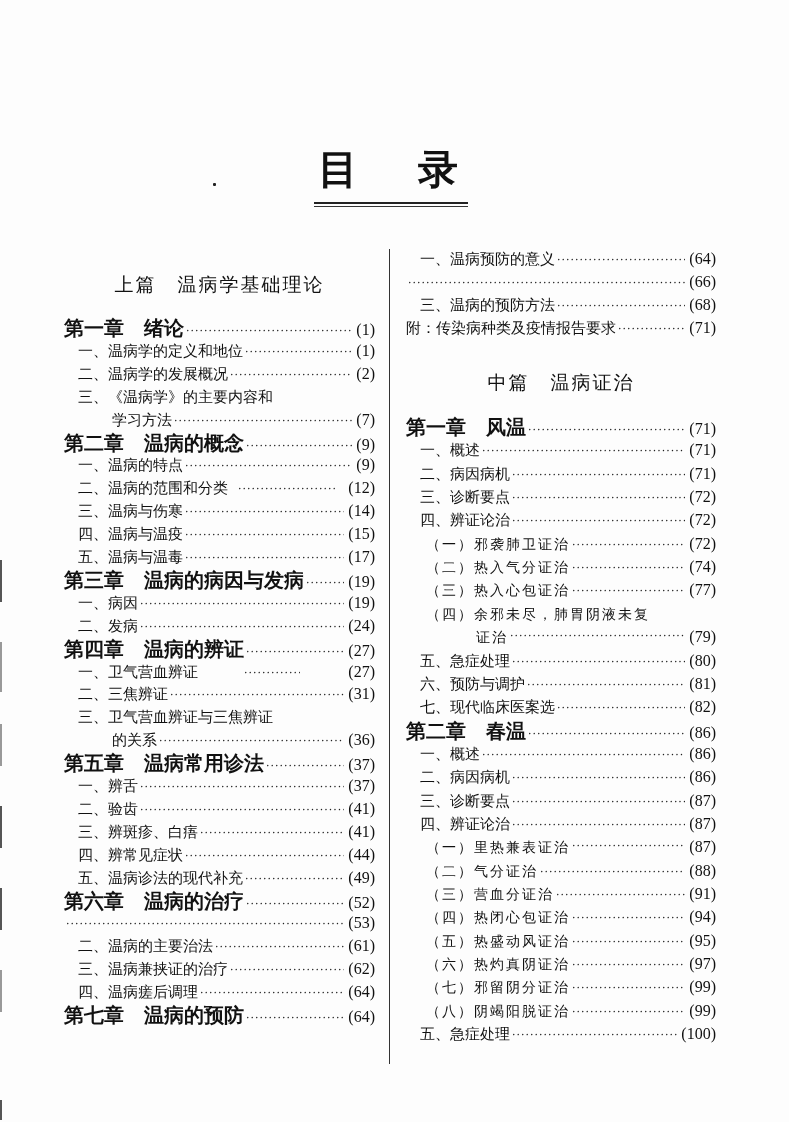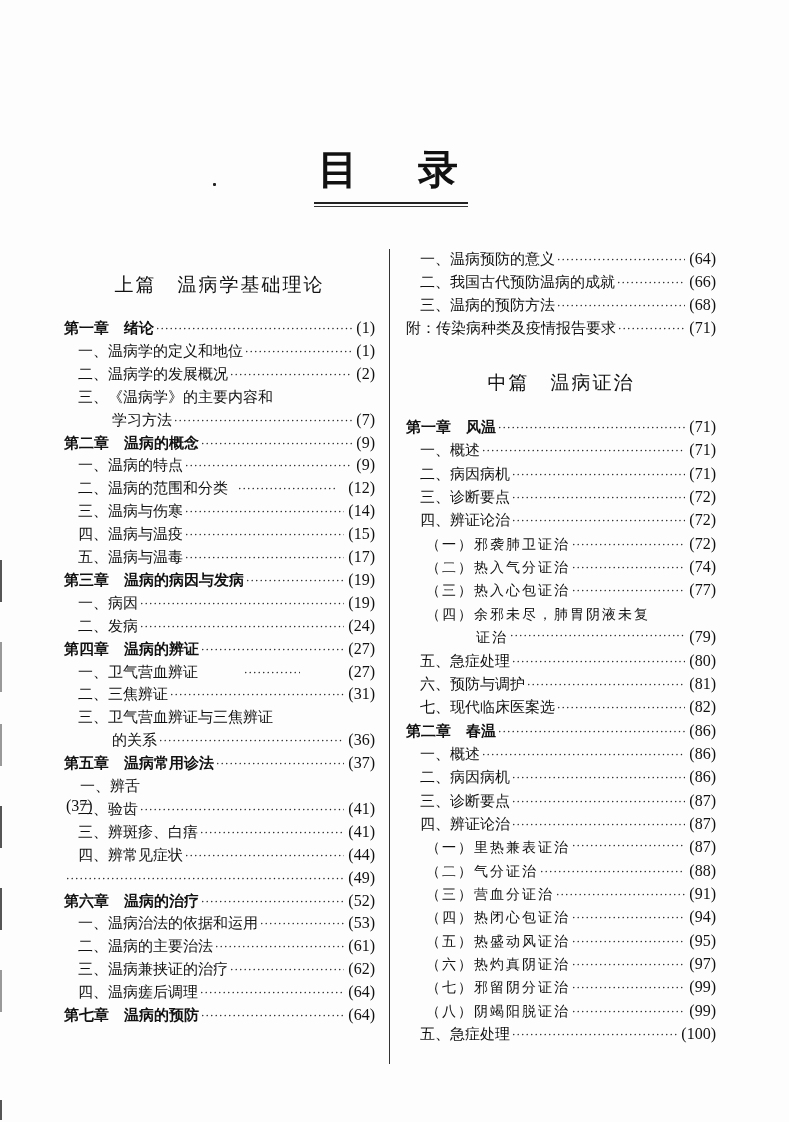--- a/index.html
+++ b/index.html
@@ -17,21 +17,21 @@
   .divider { position:absolute; left:389px; top:249px; width:1px; height:815px; background:#333; }
   .col { position:absolute; }
   .col.left { left:64px; top:0; width:311px; }
   .col.right { left:406px; top:0; width:310px; }
   .row { position:absolute; left:0; right:0; height:20px; display:flex; align-items:baseline;
          font-size:15px; line-height:20px; white-space:nowrap; }
   .row .label { flex:none; }
   .row .dots { flex:1; overflow:hidden; margin:0 4px 0 2px; color:#222; letter-spacing:1px; font-size:11px; }
   .row .dots::before { content:"····································································································"; }
   .row .page { flex:none; font-family:"Liberation Serif","DejaVu Serif",serif; font-size:16px; }
-  .row.chapter .label { font-family:"DejaVu Sans","Liberation Sans",sans-serif; font-weight:bold; font-size:15px; }
+  .row.chapter .label { font-family:"DejaVu Sans","Liberation Sans",sans-serif; font-weight:bold; font-size:20px; }
   .row.section .label { padding-left:14px; }
   .row.subsection .label { padding-left:20px; font-size:14px; letter-spacing:2px; }
   .row.cont .label { padding-left:48px; }
   .row.subcont .label { padding-left:70px; font-size:14px; letter-spacing:2px; }
   .row.nodots .dots { visibility:hidden; }
   .part { position:absolute; left:0; right:0; text-align:center; font-size:19px; letter-spacing:2px; }
   .scan { position:absolute; left:0; width:2px; background:#555; }
 </style>
 </head>
 <body>
@@ -150,51 +150,51 @@
         <div class="row cont" style="top: 730.2px;">
           <span class="label">的关系</span>
           <span class="dots"></span>
           <span class="page">(36)</span>
         </div>
         <div class="row chapter" style="top: 753.1px;">
           <span class="label">第五章　温病常用诊法</span>
           <span class="dots"></span>
           <span class="page">(37)</span>
         </div>
-        <div class="row section" style="top: 776px; flex-direction: column;">
+        <div class="row section" style="top: 776px;">
           <span class="label">一、辨舌</span>
           <span class="dots"></span>
           <span class="page">(37)</span>
         </div>
         <div class="row section" style="top: 798.9px;">
           <span class="label">二、验齿</span>
           <span class="dots"></span>
           <span class="page">(41)</span>
         </div>
         <div class="row section" style="top: 821.8px;">
           <span class="label">三、辨斑疹、白痦</span>
           <span class="dots"></span>
           <span class="page">(41)</span>
         </div>
         <div class="row section" style="top: 844.7px;">
           <span class="label">四、辨常见症状</span>
           <span class="dots"></span>
           <span class="page">(44)</span>
         </div>
         <div class="row section" style="top: 867.6px;">
+          <span class="label">五、温病诊法的现代补充</span>
           <span class="dots"></span>
           <span class="page">(49)</span>
         </div>
         <div class="row chapter" style="top: 890.5px;">
           <span class="label">第六章　温病的治疗</span>
           <span class="dots"></span>
           <span class="page">(52)</span>
         </div>
         <div class="row section" style="top: 913.4px;">
-          <span class="label">一、温病治法的依据和运用</span>
           <span class="dots"></span>
           <span class="page">(53)</span>
         </div>
         <div class="row section" style="top: 936.3px;">
           <span class="label">二、温病的主要治法</span>
           <span class="dots"></span>
           <span class="page">(61)</span>
         </div>
         <div class="row section" style="top: 959.2px;">
           <span class="label">三、温病兼挟证的治疗</span>
@@ -215,21 +215,20 @@
   </div>
 
   <div class="col right">
     <div id="right-top-rows">
         <div class="row section" style="top: 249px;">
           <span class="label">一、温病预防的意义</span>
           <span class="dots"></span>
           <span class="page">(64)</span>
         </div>
         <div class="row section" style="top: 272px;">
-          <span class="label">二、我国古代预防温病的成就</span>
           <span class="dots"></span>
           <span class="page">(66)</span>
         </div>
         <div class="row section" style="top: 295px;">
           <span class="label">三、温病的预防方法</span>
           <span class="dots"></span>
           <span class="page">(68)</span>
         </div>
         <div class="row section" style="top: 318px;">
           <span class="label" style="padding-left: 0px;">附：传染病种类及疫情报告要求</span>

